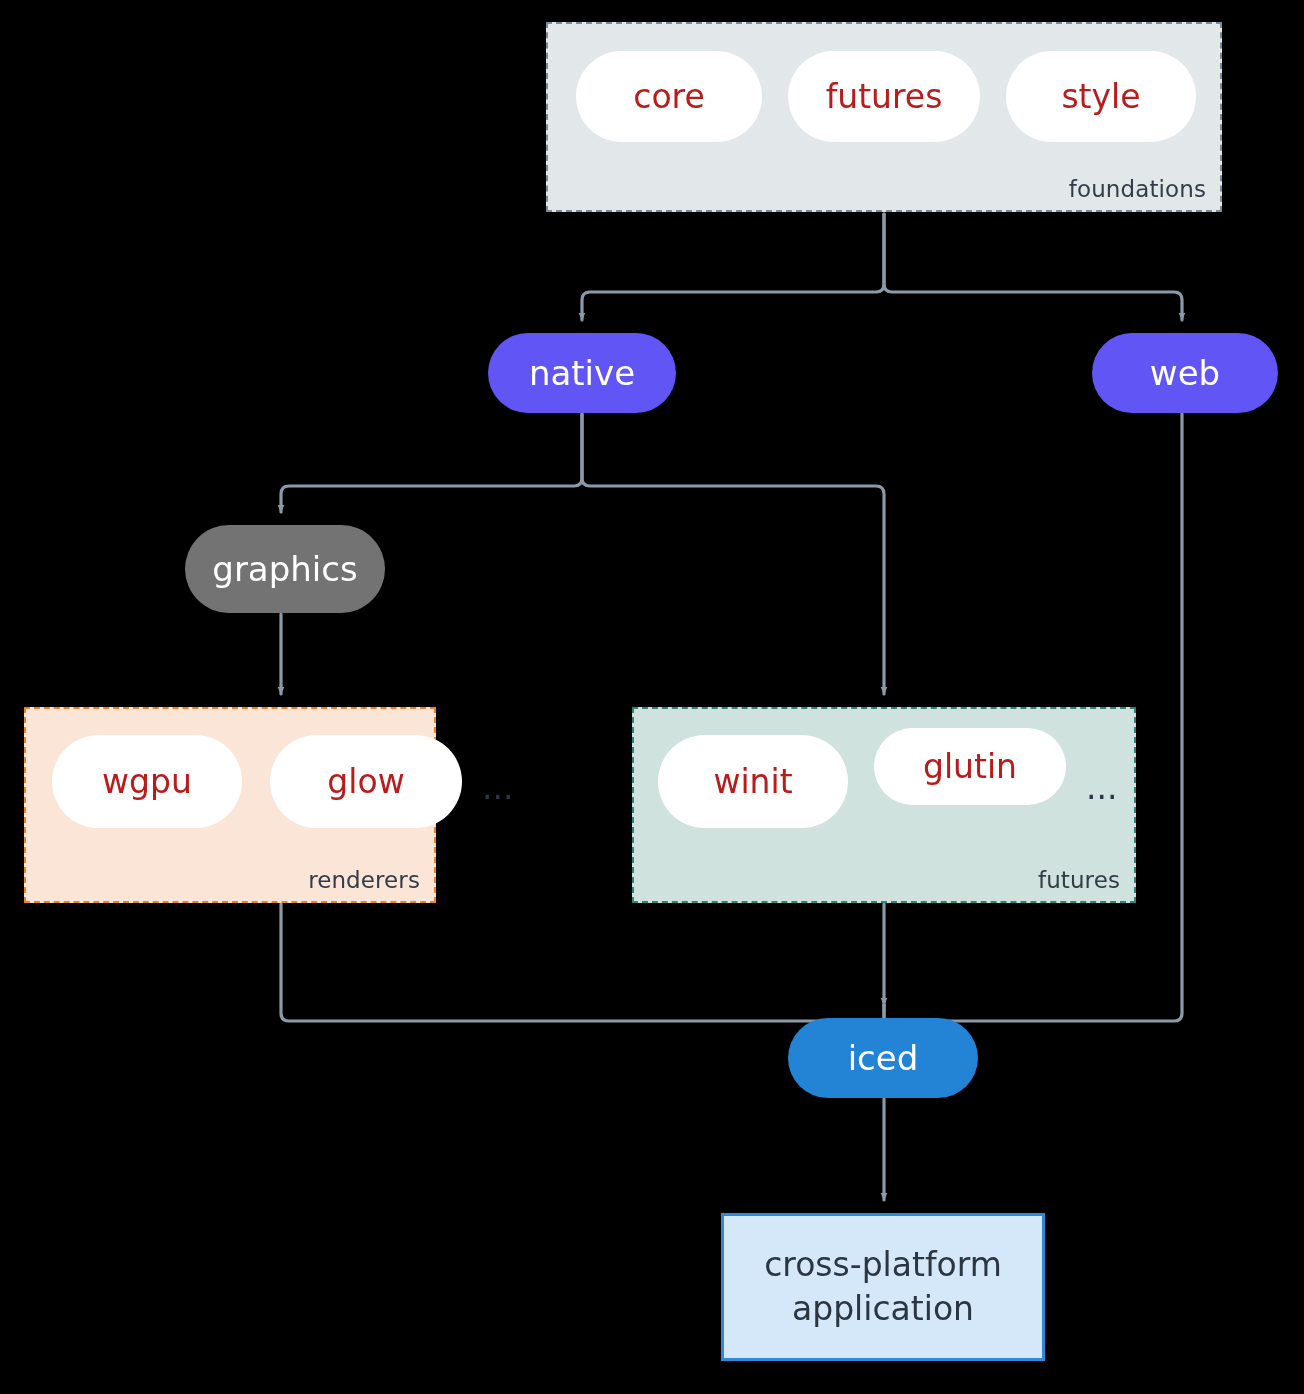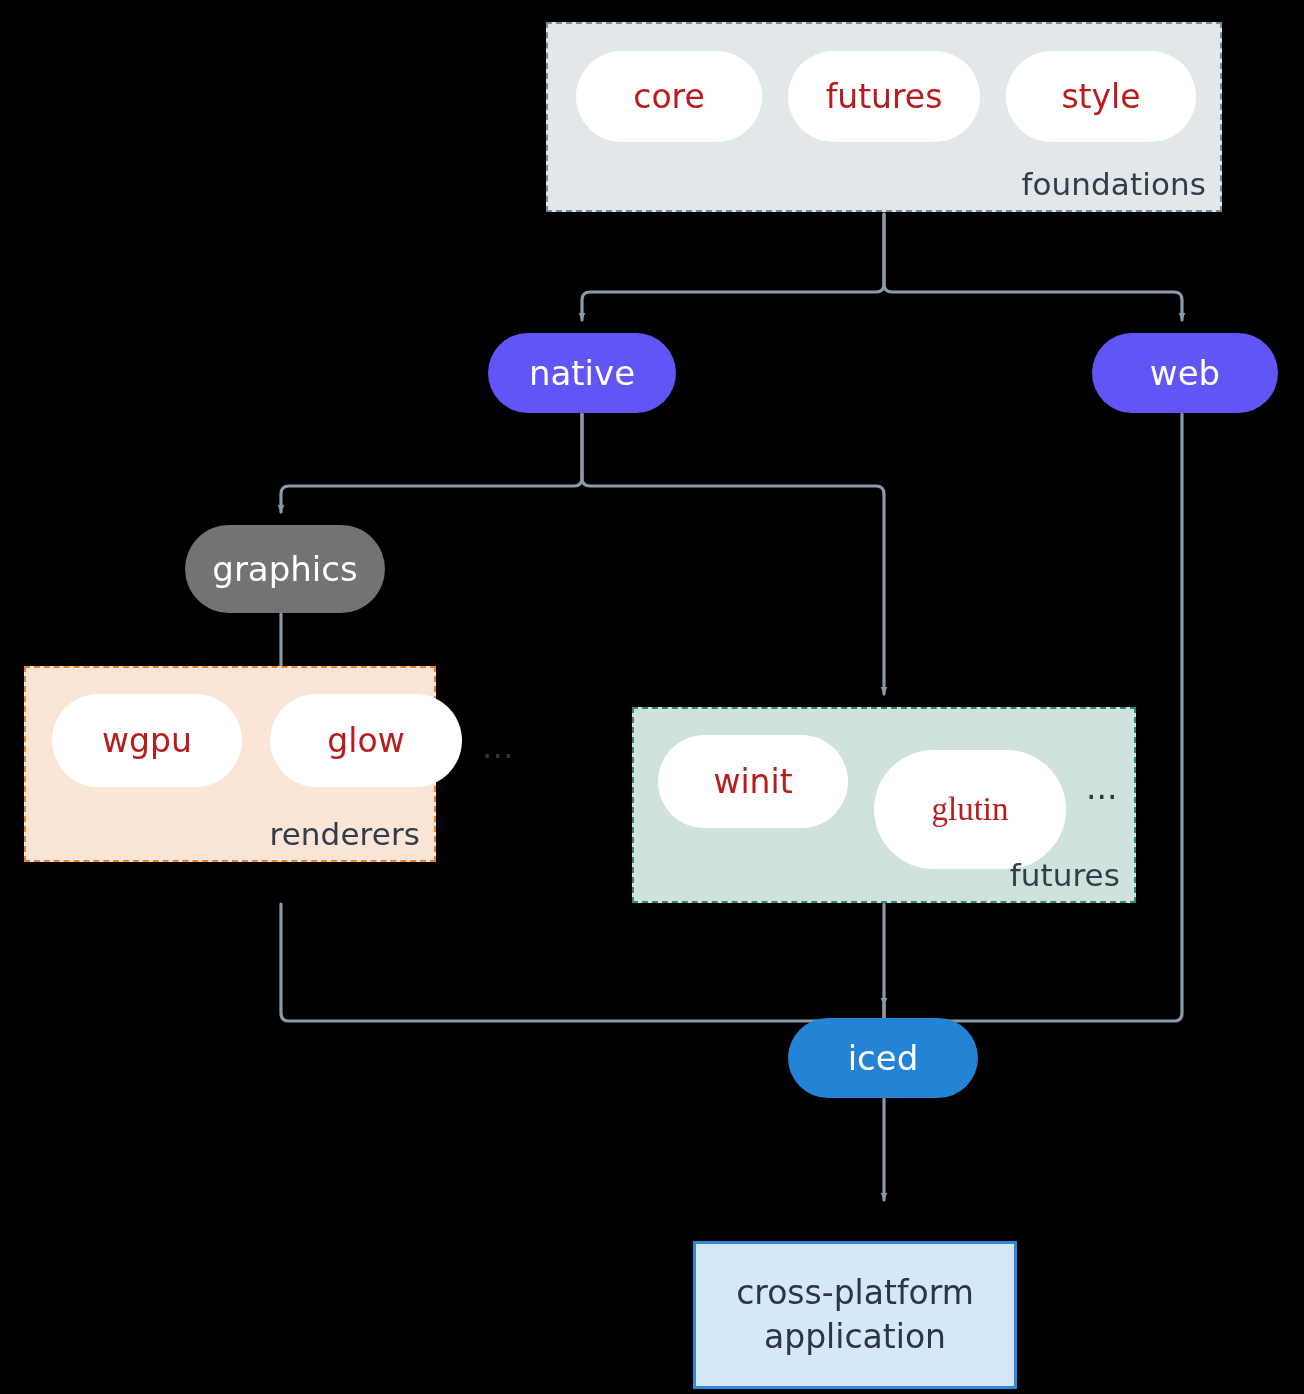--- a/index.html
+++ b/index.html
@@ -26,34 +26,34 @@
 
   
   .group {
     position: absolute;
     box-sizing: border-box;
   }
   .group-label {
     position: absolute;
     right: 14px;
     bottom: 8px;
-    font-size: 31px;
+    font-size: 23px;
     color: #323d49;
     letter-spacing: .1px;
     white-space: nowrap;
   }
 
   #group-foundations {
     left: 546px;  top: 22px;
     width: 676px; height: 190px;
     background: #e2e7ea;
     border: 2px dashed #7b8b9a;
   }
   #group-renderers {
-    left: 24px;   top: 666px;
+    left: 24px;   top: 707px;
     width: 412px; height: 196px;
     background: #fae5d7;
     border: 2px dashed #e8822b;
     padding-left: 17px;
   }
   #group-shells {
     left: 632px;  top: 707px;
     width: 504px; height: 196px;
     background: #cfe2dd;
     border: 2px dashed #2e8677;
@@ -81,21 +81,21 @@
   
   #node-core     { left: 28px;  top: 27px; width: 186px; height: 91px; }
   #node-futures  { left: 240px; top: 27px; width: 192px; height: 91px; }
   #node-style    { left: 458px; top: 27px; width: 190px; height: 91px; }
   
   #node-wgpu     { left: 26px;  top: 26px; width: 190px; height: 93px; }
   #node-glow     { left: 244px; top: 26px; width: 192px; height: 93px; }
   #ellipsis-renderers { left: 456px; top: 62px; }
   
   #node-winit    { left: 24px;  top: 26px; width: 190px; height: 93px; text-align: center; }
-  #node-glutin   { left: 240px; top: 41px; width: 192px; height: 119px; font-family: Liberation Serif, serif; }
+  #node-glutin   { left: 240px; top: 19px; width: 192px; height: 77px; }
   #ellipsis-shells { left: 452px; top: 62px; }
 
   
   .pill {
     position: absolute;
     border-radius: 999px;
     display: flex;
     align-items: center;
     justify-content: center;
     color: #ffffff;
@@ -103,34 +103,33 @@
     white-space: nowrap;
   }
   #node-native   { left: 488px;  top: 333px;  width: 188px; height: 80px; background: #6155f5; }
   #node-web      { left: 1092px; top: 333px;  width: 186px; height: 80px; background: #6155f5; }
   #node-graphics { left: 185px;  top: 525px;  width: 200px; height: 88px; background: #737373; }
   #node-iced     { left: 788px;  top: 1018px; width: 190px; height: 80px; background: #2383d4; }
 
   
   #node-cross-platform-application {
     position: absolute;
-    left: 693px;  top: 1213px;
+    left: 721px;  top: 1213px;
     width: 324px; height: 148px;
     background: #d4e8fa;
     border: 3px solid #2c8ad8;
     box-sizing: border-box;
     display: flex;
     flex-direction: column;
     align-items: center;
     justify-content: center;
     color: #2b3642;
     font-size: 33px;
     line-height: 1.34;
     text-align: center;
-    margin-top: 28px;
   }
 </style>
 </head>
 <body>
 
 <div id="canvas">
 
   <svg id="edges" viewBox="0 0 1304 1394" width="1304" height="1394" xmlns="http://www.w3.org/2000/svg">
     <defs>
       <marker id="arrowhead" markerWidth="10" markerHeight="10" refX="7.2" refY="4" orient="auto" markerUnits="userSpaceOnUse">

